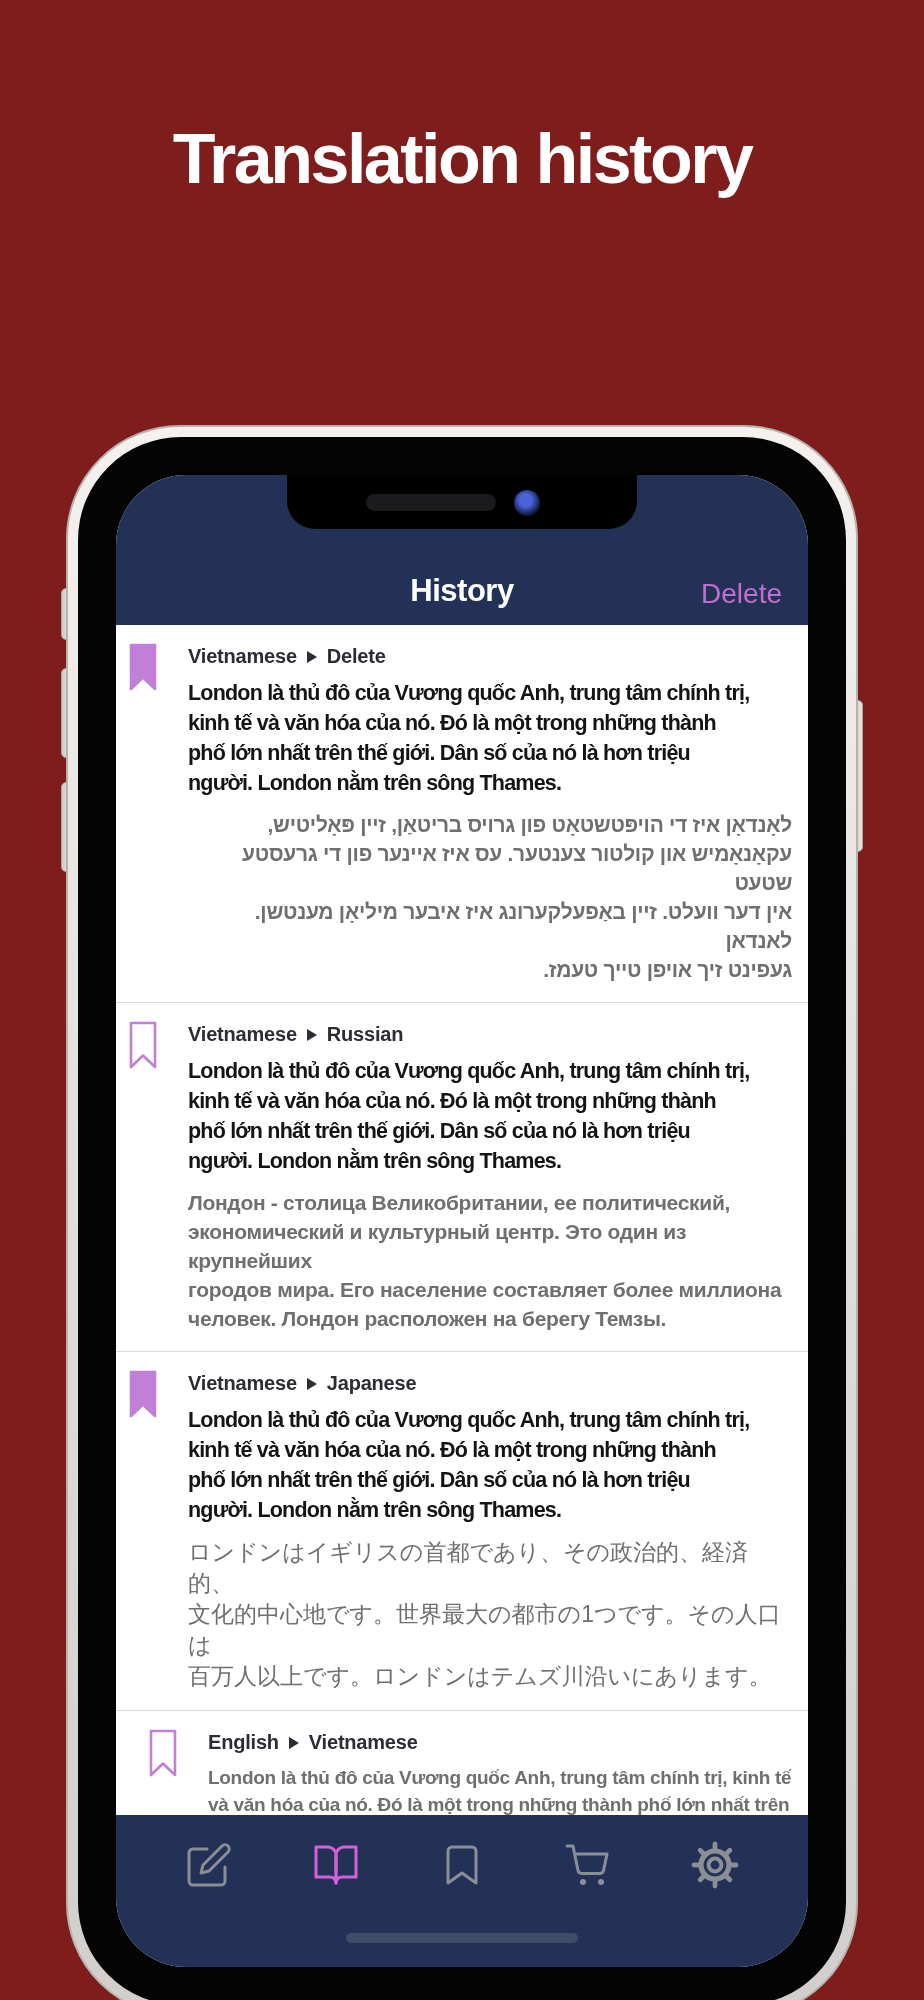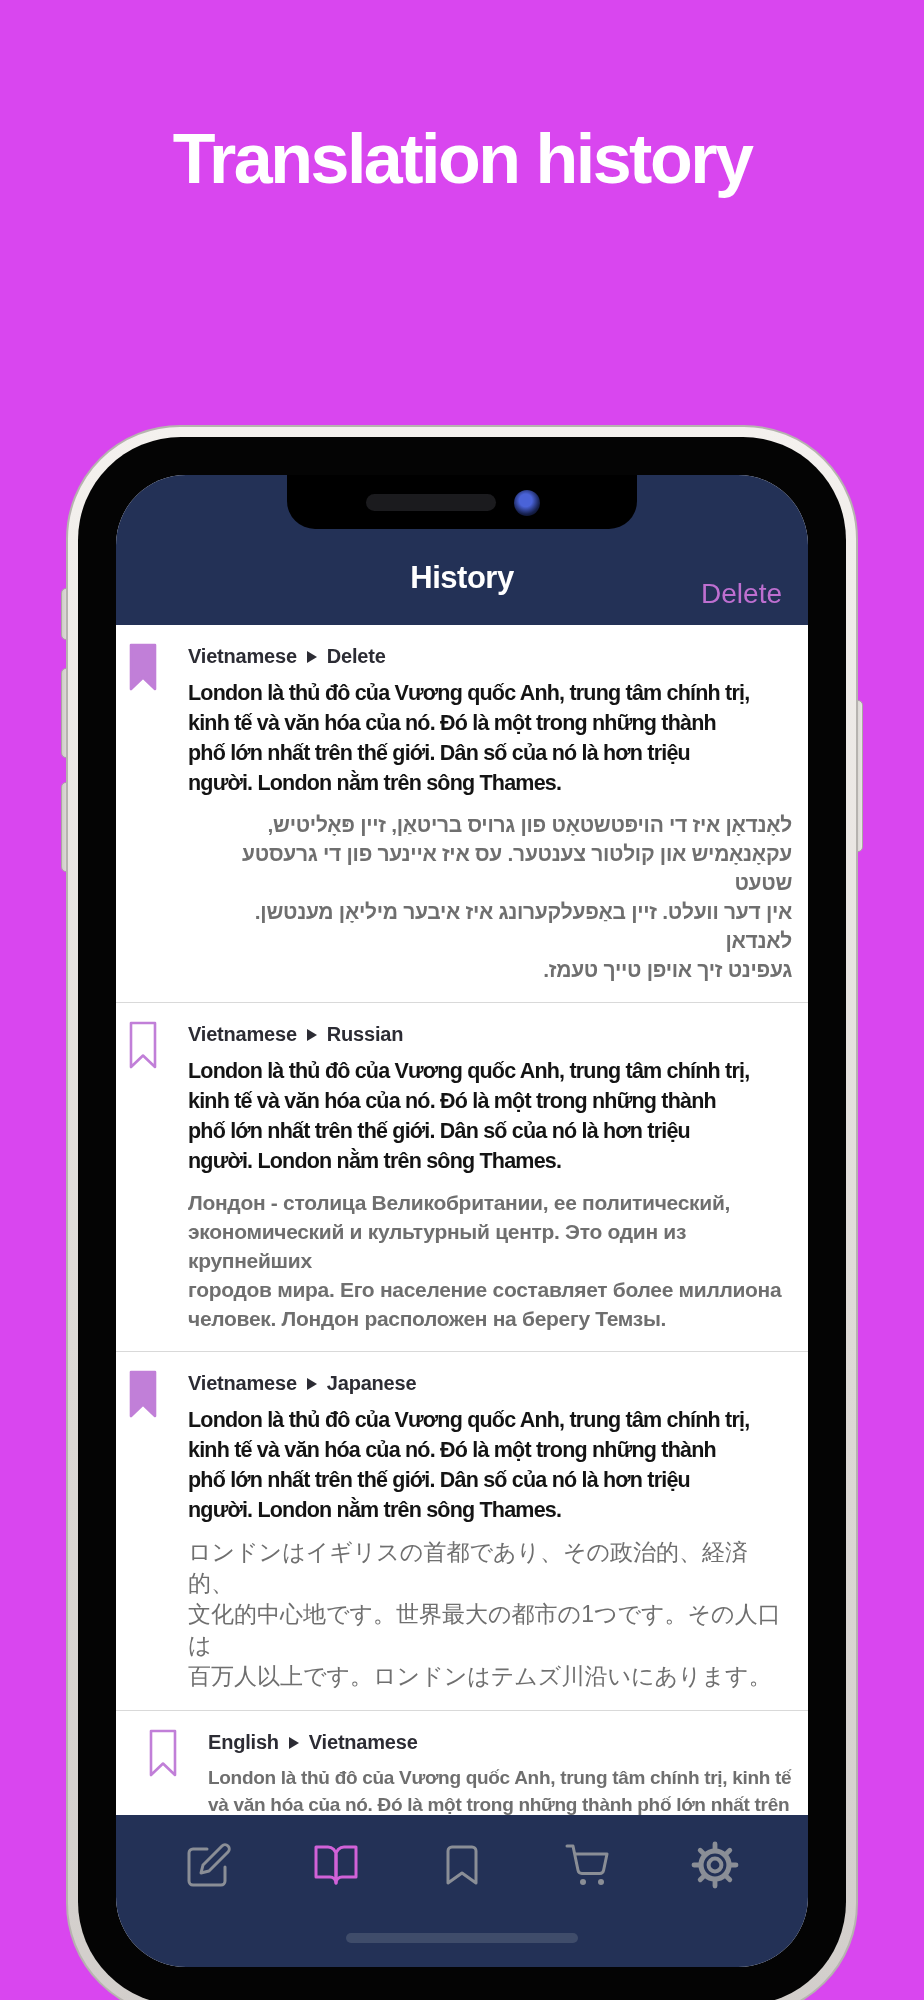--- a/index.html
+++ b/index.html
@@ -1,19 +1,19 @@
 <!DOCTYPE html>
 <html><head>
 <meta charset="utf-8">
 <style>
   * { margin:0; padding:0; box-sizing:border-box; }
   html,body { width:924px; height:2000px; overflow:hidden; }
   body { font-family:"Liberation Sans", sans-serif; background:#0F78E8; position:relative; }
 
-  .canvas { position:absolute; inset:0; background:#d946ef; overflow:hidden; }
+  .canvas { position:absolute; inset:0; background:#7f1d1d; overflow:hidden; }
 
   
   .title {
     position:absolute; top:124px; left:0; width:924px; text-align:center;
     color:#ffffff; font-size:70px; font-weight:700; letter-spacing:-2.5px; line-height:1;
   }
 
   
   .side-btn { position:absolute; background:linear-gradient(90deg,#cfccc8,#e9e6e2); border:1px solid #aaa7a3; border-radius:5px; }
   .btn-mute { left:61px; top:588px; width:10px; height:52px; }
@@ -37,21 +37,21 @@
     position:absolute; top:0; left:50%; transform:translateX(-50%);
     width:350px; height:54px; background:#000; border-radius:0 0 28px 28px; z-index:30;
   }
   .speaker { position:absolute; top:19px; left:50%; margin-left:-96px; width:130px; height:17px; border-radius:9px; background:#1b1b1e; }
   .camera { position:absolute; top:15px; left:50%; margin-left:+52px; width:26px; height:26px; border-radius:50%;
             background:radial-gradient(circle at 45% 40%, #4a63d8 0 30%, #16204c 65%, #000 100%); }
 
   
   .appheader {
     position:relative; height:150px; background:#233156; flex:0 0 auto;
-    display:flex; align-items:flex-end; justify-content:center; padding-bottom:29px;
+    display:flex; align-items:flex-end; justify-content:center; padding-bottom:16px;
   }
   .htitle { color:#ffffff; font-size:31px; font-weight:700; letter-spacing:-0.5px; }
   .hdelete { position:absolute; right:26px; bottom:15px; color:#BE6FD0; font-size:28px; font-weight:400; cursor:pointer; }
 
   
   .list { flex:1 1 auto; background:#ffffff; overflow:hidden; }
   .entry { position:relative; padding:20px 16px 18px 72px; border-bottom:1px solid #d9d9d9; }
   .entry:last-child { border-bottom:none;margin-left:20px; }
 
   .bm { position:absolute; left:12px; top:18px; width:30px; height:48px; }

